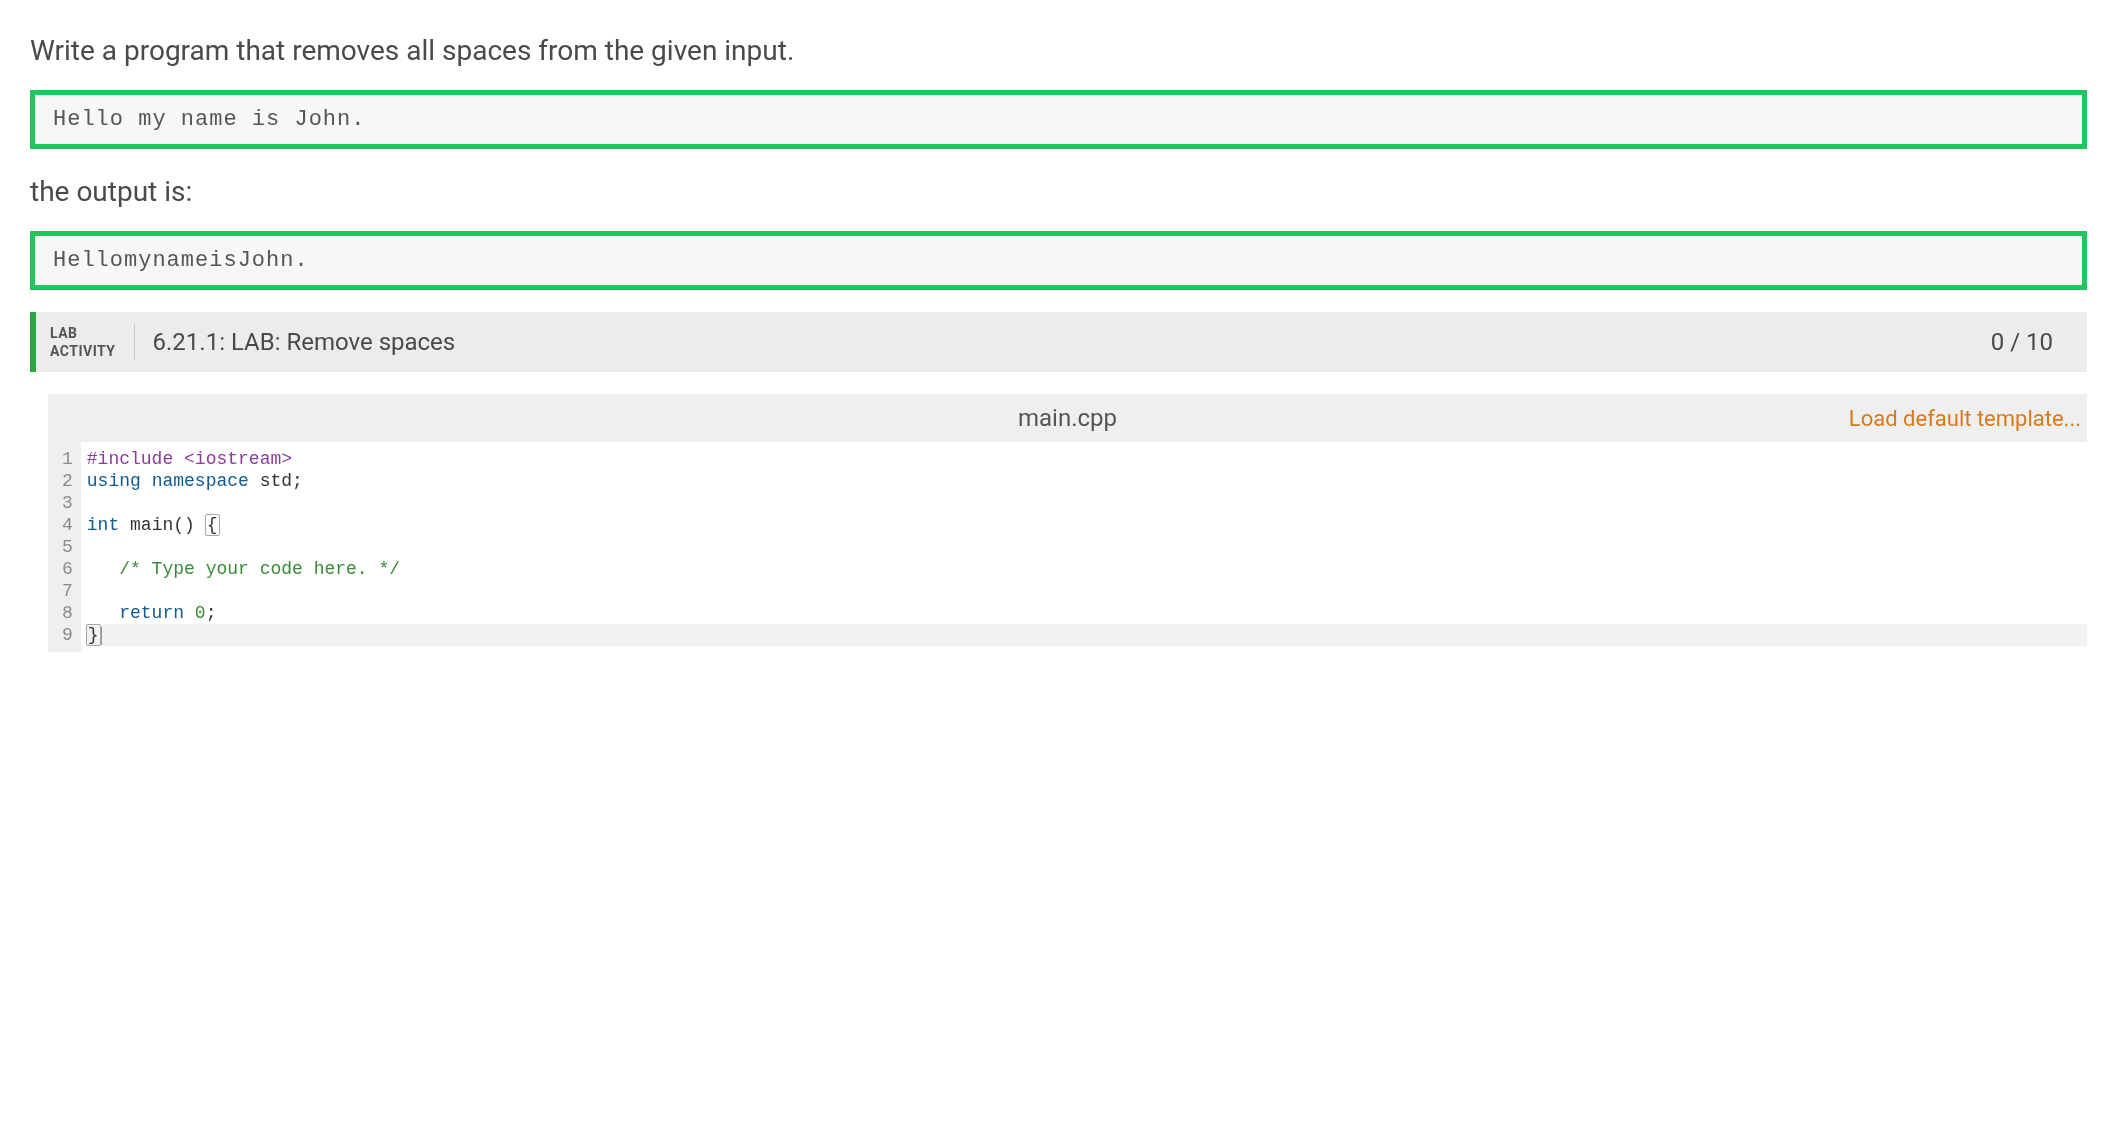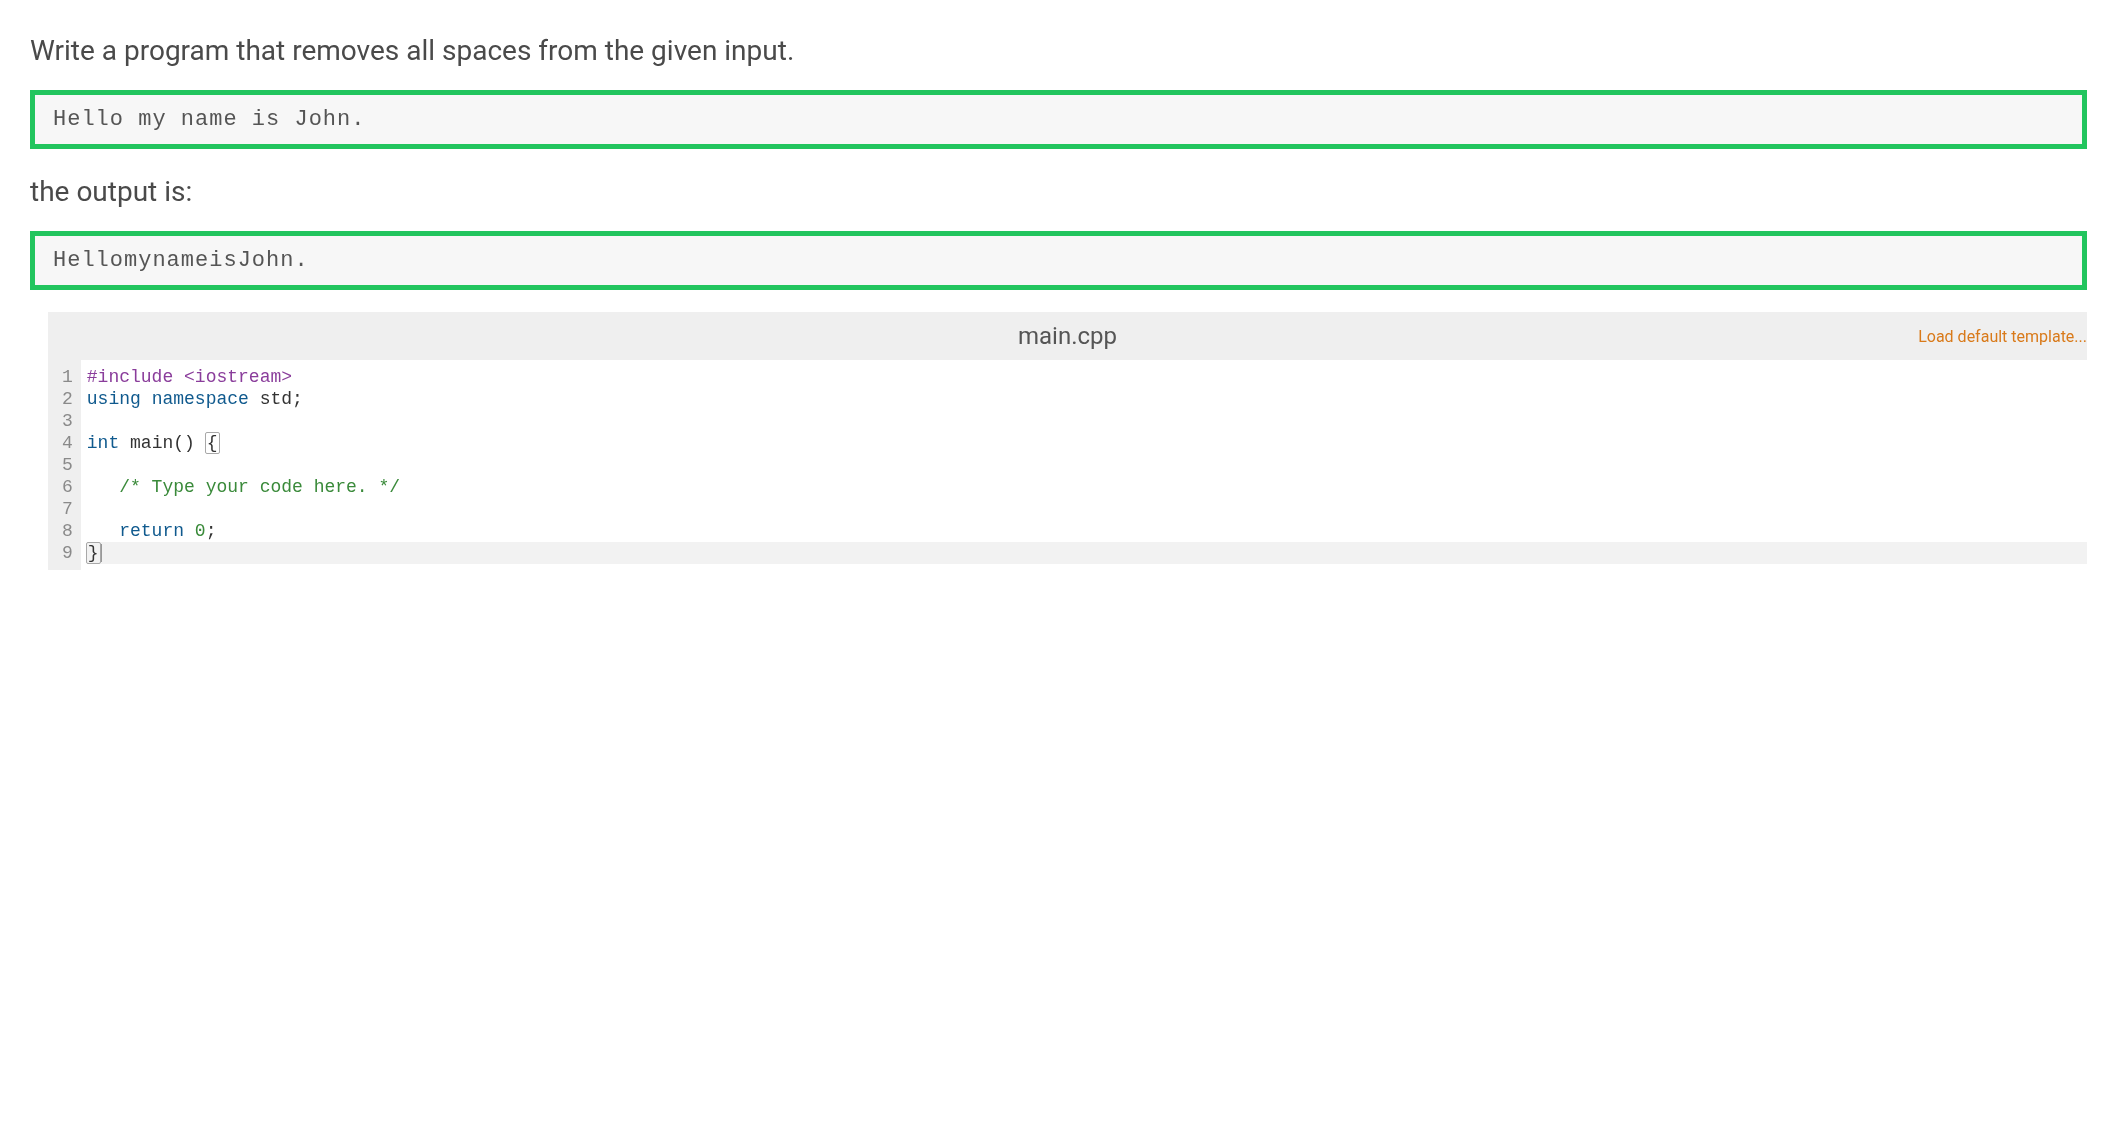--- a/index.html
+++ b/index.html
@@ -73,21 +73,22 @@
   .filename {
     position: absolute;
     left: 50%;
     transform: translateX(-50%);
     font-size: 24px;
     color: #555;
   }
   .load-template {
     margin-left: auto;
     color: #d97a1a;
-    font-size: 16px;
+    font-size: 22px;
+    padding-right: 6px;
     cursor: pointer;
   }
   .editor-body {
     display: flex;
     font-family: Menlo, Consolas, "Courier New", monospace;
     font-size: 18px;
     line-height: 22px;
   }
   .gutter {
     background: #efefef;
@@ -128,20 +129,28 @@
 </head>
 <body>
 
 <div class="container">
 
   <div class="prompt-text">Write a program that removes all spaces from the given input.</div>
   <div class="code-block">Hello my name is John.</div>
   <div class="prompt-text">the output is:</div>
   <div class="code-block">HellomynameisJohn.</div>
 
+  <div class="lab-header">
+    <div class="lab-label">
+      <div>LAB</div>
+      <div>ACTIVITY</div>
+    </div>
+    <div class="lab-title">6.21.1: LAB: Remove spaces</div>
+    <div class="lab-score">0 / 10</div>
+  </div>
 
   <div class="editor-panel">
     <div class="editor-tabbar">
       <div class="filename">main.cpp</div>
       <div class="load-template">Load default template...</div>
     </div>
     <div class="editor-body">
       <div class="gutter" id="gutter">
           <div>1</div>
           <div>2</div>

